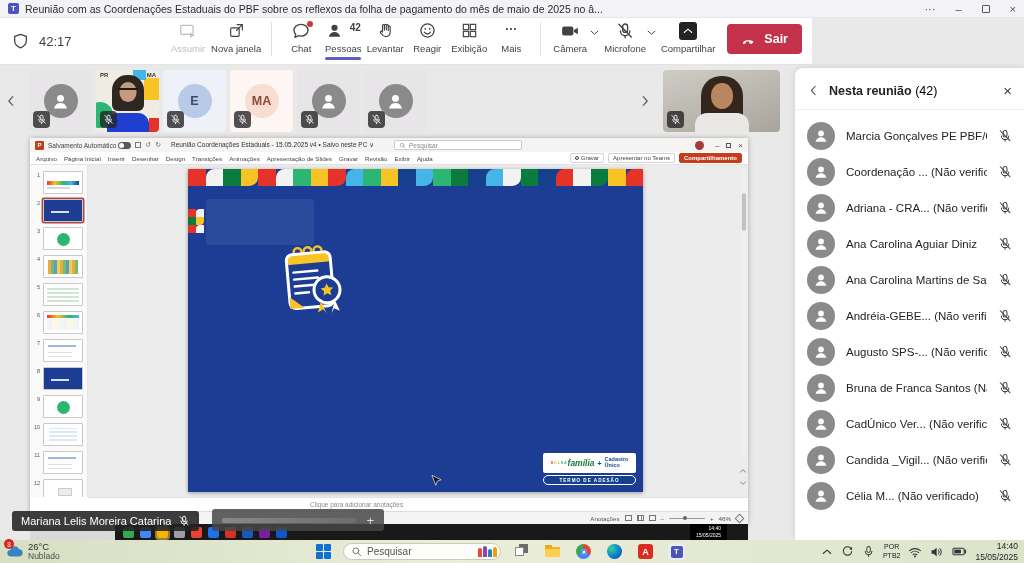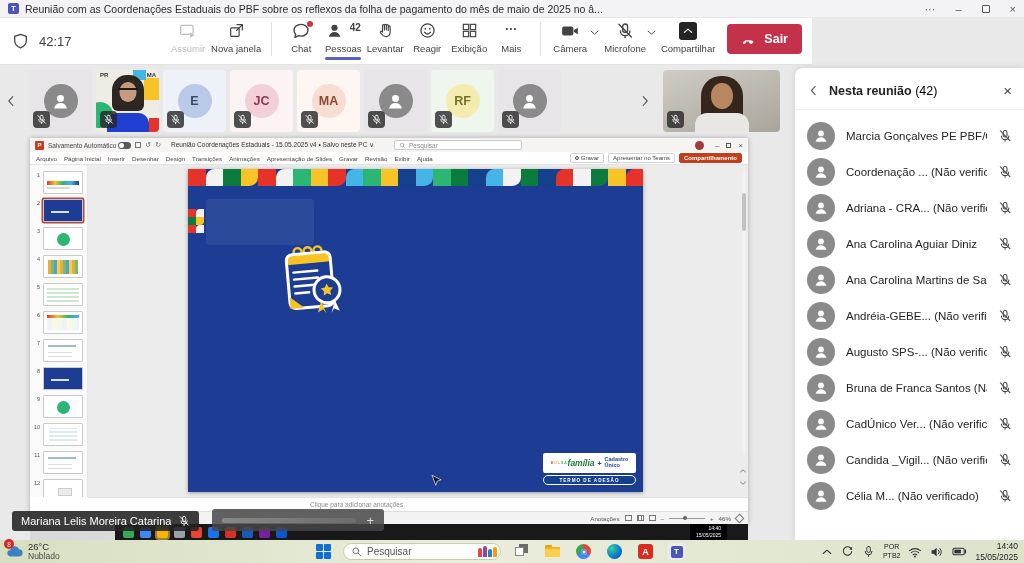--- a/index.html
+++ b/index.html
@@ -471,32 +471,20 @@
           <span>E</span>
         </i>
 
         <span class="mic-badge">
           <svg class="ic" width="11" height="11">
             <use href="#s-micoff"></use>
           </svg>
         </span>
       </div>
 
-      <div class="tile initials" style="background: rgb(251, 243, 244);">
-
-        <i class="t-circle" style="background: rgb(243, 207, 216); color: rgb(147, 55, 74);">
-          <span>JC</span>
-        </i>
-
-        <span class="mic-badge">
-          <svg class="ic" width="11" height="11">
-            <use href="#s-micoff"></use>
-          </svg>
-        </span>
-      </div>
 
       <div class="tile initials" style="background: rgb(253, 246, 243);">
 
         <i class="t-circle" style="background: rgb(248, 221, 211); color: rgb(138, 74, 51);">
           <span>MA</span>
         </i>
 
         <span class="mic-badge">
           <svg class="ic" width="11" height="11">
             <use href="#s-micoff"></use>
@@ -511,32 +499,20 @@
           </svg>
         </span>
 
         <span class="mic-badge">
           <svg class="ic" width="11" height="11">
             <use href="#s-micoff"></use>
           </svg>
         </span>
       </div>
 
-      <div class="tile initials" style="background: rgb(239, 246, 238);">
-
-        <i class="t-circle" style="background: rgb(243, 236, 174); color: rgb(118, 112, 42);">
-          <span>RF</span>
-        </i>
-
-        <span class="mic-badge">
-          <svg class="ic" width="11" height="11">
-            <use href="#s-micoff"></use>
-          </svg>
-        </span>
-      </div>
 
 
       <div class="tile avatar">
         <span class="t-person">
           <svg class="ic" width="19" height="19">
             <use href="#s-person"></use>
           </svg>
         </span>
 
         <span class="mic-badge">

